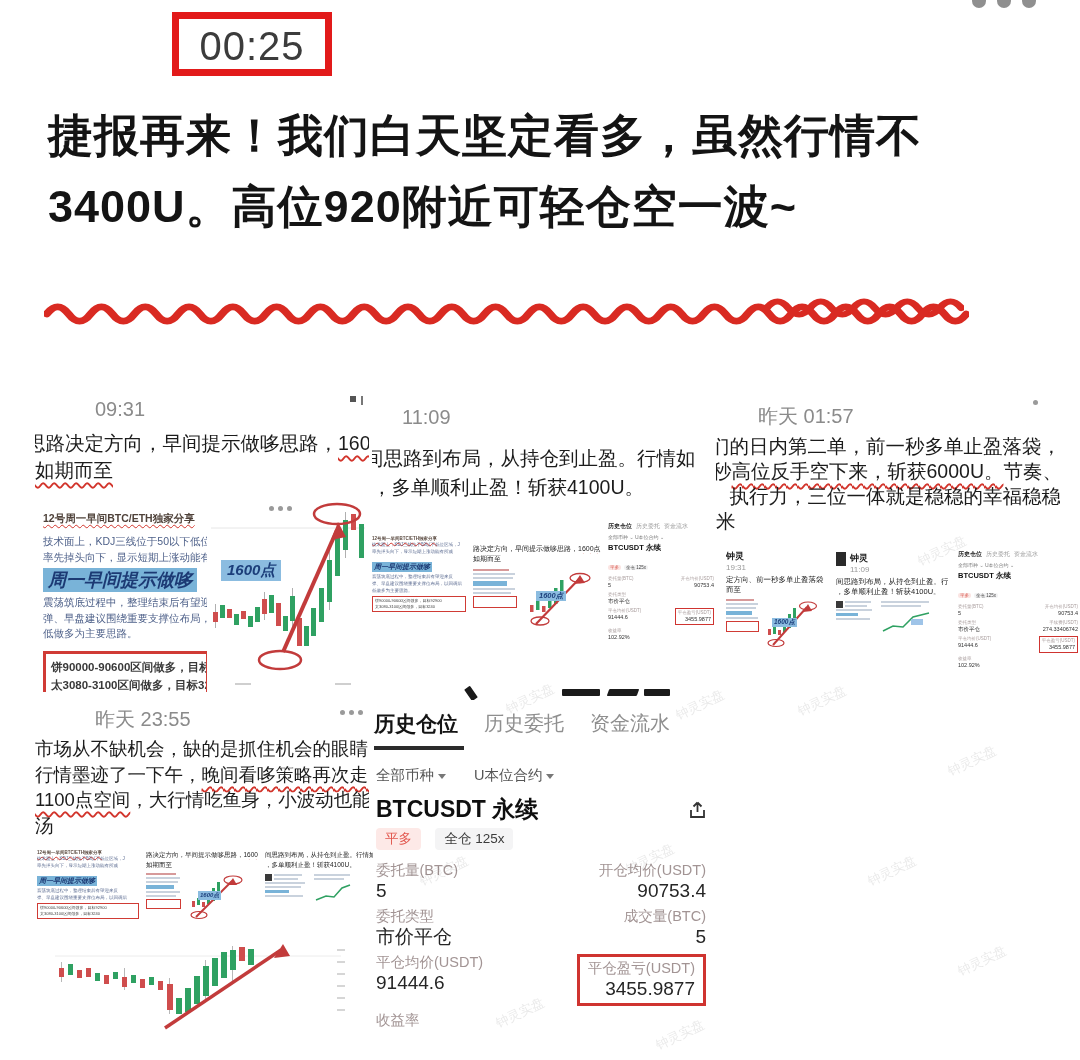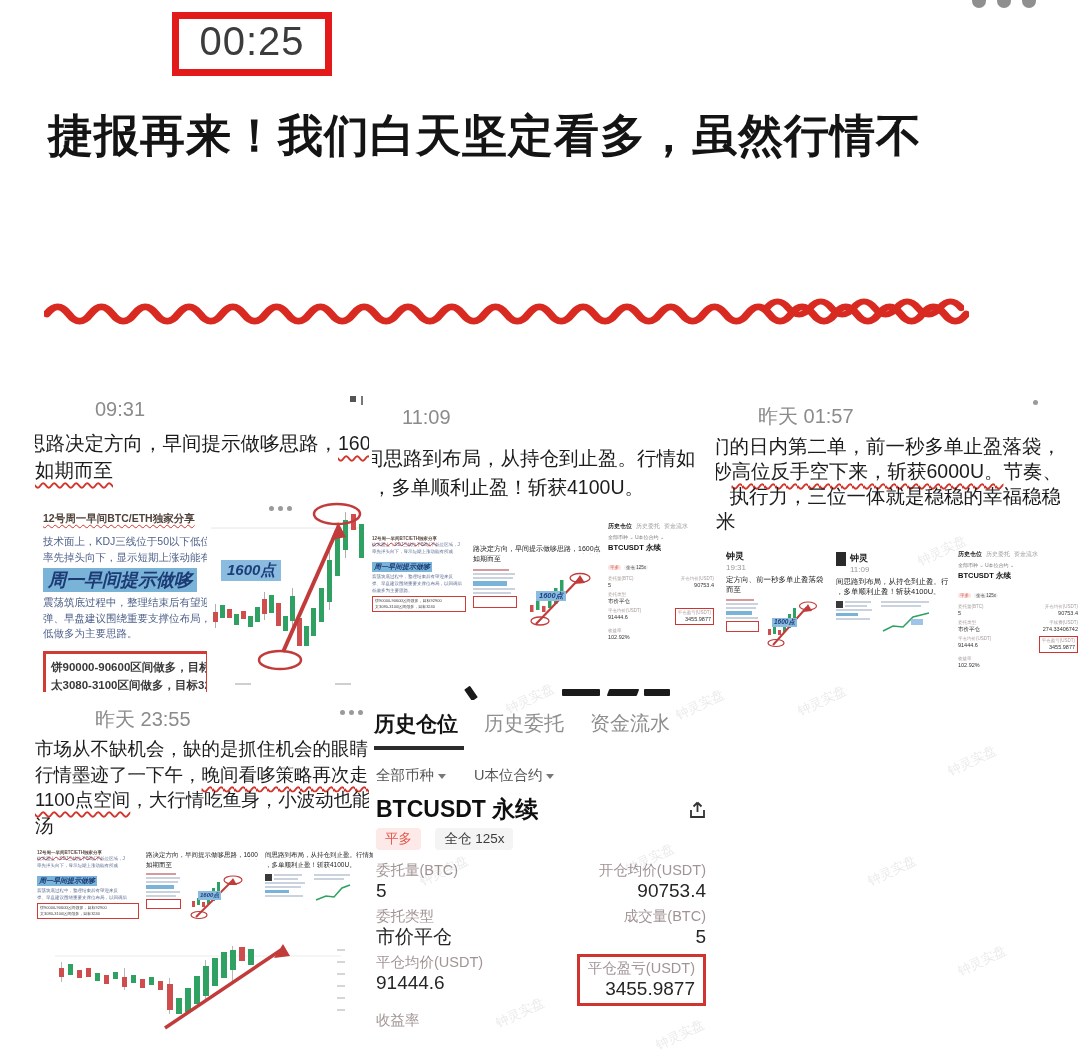--- a/index.html
+++ b/index.html
@@ -2,21 +2,21 @@
 <html><head>
 <meta charset="utf-8">
 <style>
   html,body{margin:0;padding:0;background:#fff}
   #root{position:relative;width:1080px;height:1060px;background:#ffffff;overflow:hidden;
         font-family:"Liberation Sans",sans-serif;color:#1d1d1d}
   .abs{position:absolute}
 
   
   #timer{position:absolute;left:172px;top:12px;width:146px;height:50px;border:7px solid #e21a1a;
-         display:flex;align-items:flex-start;justify-content:center;font-size:40px;color:#3c3c3c;letter-spacing:1px}
+         display:flex;align-items:flex-end;justify-content:center;font-size:40px;color:#3c3c3c;letter-spacing:1px}
   #menu-dots{position:absolute;right:44px;top:-6px;display:flex;gap:11px}
   #menu-dots i{width:14px;height:14px;border-radius:50%;background:#8f8f8f}
 
   
   #headline{position:absolute;left:48px;top:100px;width:1000px;font-size:45px;line-height:71px;
             font-weight:600;color:#141414;letter-spacing:1px;white-space:nowrap}
   .wave{position:absolute}
   .wave path{fill:none;stroke:#d92a22;stroke-width:6;stroke-linecap:round}
 
   
@@ -101,20 +101,21 @@
     <span>00:25</span>
   </div>
   <div id="menu-dots">
       <i></i>
       <i></i>
       <i></i>
     </div>
 
   <div id="headline">
     <div>捷报再来！我们白天坚定看多，虽然行情不</div>
+    <div>3400U。高位920附近可轻仓空一波~</div>
     <svg class="wave" style="left:716px;top:198px;width:200px;height:20px" viewBox="0 0 148 20" preserveAspectRatio="none">
       <path d="M2 10 q8 -13 16 0 t16 0 t16 0 t16 0 t16 0 t16 0 t16 0 t16 0 t16 0"></path>
     </svg>
     <svg class="wave" style="left:-4px;top:198px;width:0;height:0"></svg>
   </div>
   <svg class="wave" style="left:44px;top:303px;width:925px;height:22px" viewBox="0 0 676 20" preserveAspectRatio="none">
     <path d="M2 10 q8 -13 16 0 t16 0 t16 0 t16 0 t16 0 t16 0 t16 0 t16 0 t16 0 t16 0 t16 0 t16 0 t16 0 t16 0 t16 0 t16 0 t16 0 t16 0 t16 0 t16 0 t16 0 t16 0 t16 0 t16 0 t16 0 t16 0 t16 0 t16 0 t16 0 t16 0 t16 0 t16 0 t16 0 t16 0 t16 0 t16 0 t16 0 t16 0 t16 0 t16 0 t16 0 t16 0"></path>
   </svg>
 
   <div id="colL">

